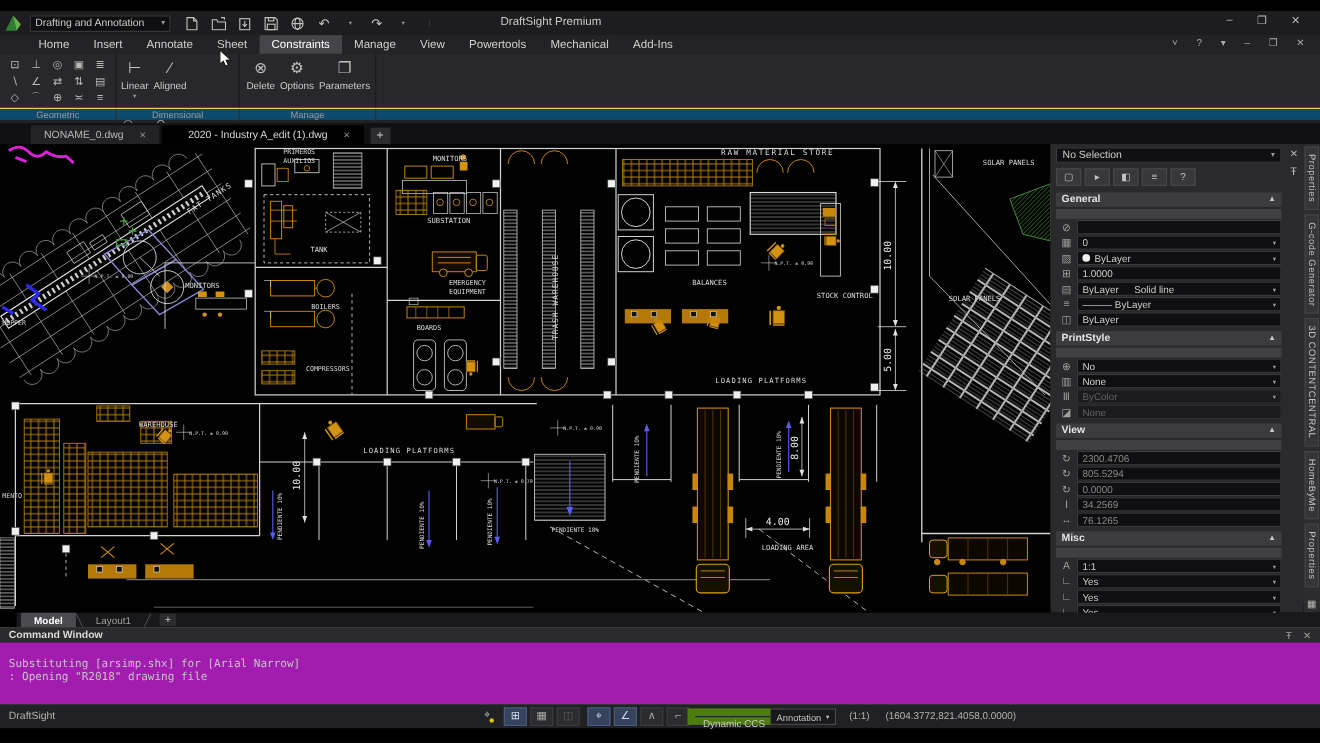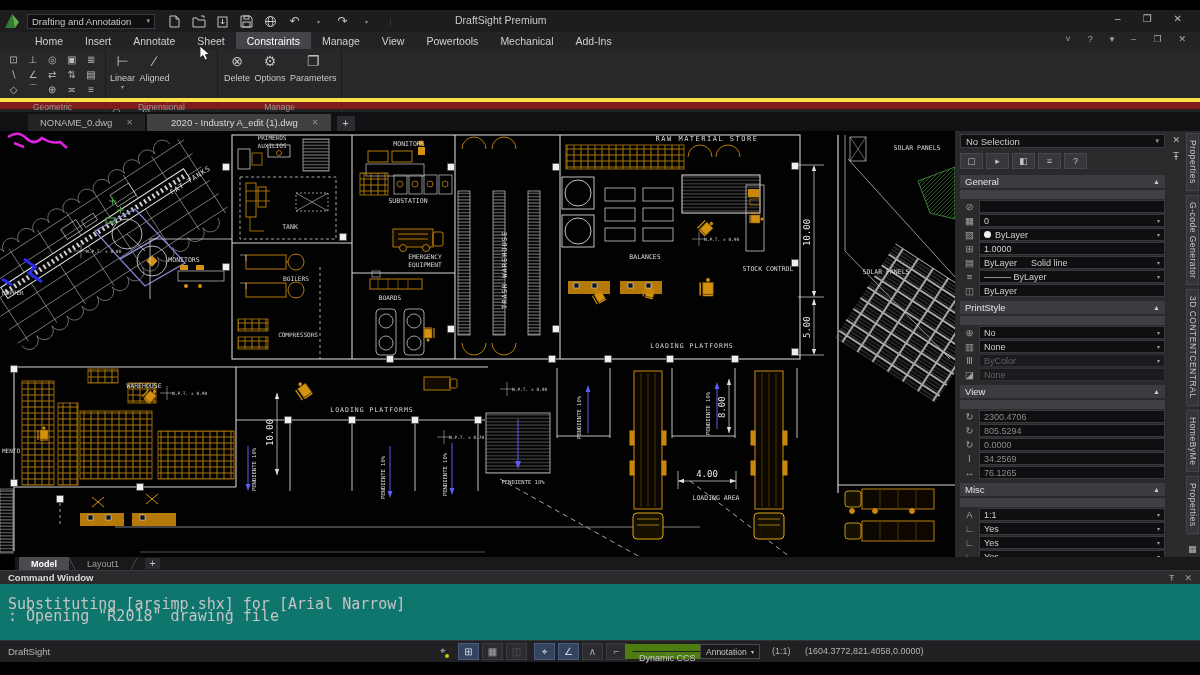--- a/index.html
+++ b/index.html
@@ -34,31 +34,31 @@
   .icgrid { display:grid; grid-template-columns:repeat(5,1fr); gap:1px 4px; padding:3px 6px; }
   .icgrid span { width:15px; height:14px; color:#b9b9b9; font-size:10px; display:flex;
     align-items:center; justify-content:center; }
   .bigbtn { display:inline-flex; flex-direction:column; align-items:center; justify-content:flex-start;
     color:#c9c9c9; font-size:9px; padding-top:4px; height:52px; vertical-align:top; }
   .bigbtn .bic { font-size:14px; color:#c0c0c0; height:20px; }
   .bigbtn .bcar { font-size:6px; color:#9a9a9a; }
   .dimsmall { display:inline-grid; grid-template-columns:repeat(3,1fr); gap:2px 5px; padding-top:5px;
     vertical-align:top; margin-left:6px; }
   .dimsmall span { color:#b4b4b4; font-size:10px; }
-  #grouplabels { position:absolute; left:0; top:88px; width:1200px; height:11px; background:#7f1d1d;
-    border-top:4px solid #fde047; }
+  #grouplabels { position:absolute; left:0; top:88px; width:1200px; height:11px; background:#0c4a6e;
+    border-top:1px solid #fde047; }
   .glabel { position:absolute; top:0; height:11px; color:#9a9a9a; font-size:8.5px; text-align:center;
     border-right:1px solid #2e2e31; line-height:11px; }
 
   
   #doctabs { position:absolute; left:0; top:102px; width:1200px; height:19px; background:#111113;
     display:flex; align-items:flex-end; padding-left:28px; }
   .dtab { height:17px; display:flex; align-items:center; gap:14px; padding:0 12px; font-size:9.5px;
     color:#b9b9b9; background:#232326; margin-right:2px; }
-  .dtab.active { background:#404040; color:#d9d9d9;padding-left:24px; }
+  .dtab.active { background:#000000; color:#d9d9d9;padding-left:24px; }
   .dtab .x { color:#8f8f8f; font-size:8px; }
   .addtab { width:18px; height:15px; background:#2c2c30; color:#c9c9c9; text-align:center;
     line-height:15px; font-size:11px; margin-left:4px; }
 
   
   #main { position:absolute; left:0; top:121px; width:1200px; height:426px; }
   #canvas { position:absolute; left:0; top:0; width:955px; height:426px; background:#020202; }
   #canvas svg { font-family:"DejaVu Sans Mono", monospace; }
 
   
@@ -66,21 +66,21 @@
     padding:3px 20px 0 5px; }
   .selrow { display:flex; align-items:center; height:14px; background:#101012; border:1px solid #3a3a3e;
     color:#cfcfcf; font-size:9.5px; padding:0 5px; }
   .selrow .car { margin-left:auto; font-size:7px; color:#9a9a9a; }
   #propclose { position:absolute; right:5px; top:4px; color:#b9b9b9; font-size:9px; }
   #proppin { position:absolute; right:6px; top:20px; color:#b9b9b9; font-size:10px; }
   .ptools { display:flex; gap:3px; margin:5px 0 6px 0; }
   .ptools span { width:23px; height:16px; background:#38383c; border:1px solid #48484c; color:#c4c4c4;
     font-size:9px; display:flex; align-items:center; justify-content:center; }
   .psec { height:13px; background:#3c3c40; display:flex; align-items:center; padding:0 5px;
-    color:#e4e4e4; font-size:9.5px; font-weight:normal; margin-top:4px; }
+    color:#e4e4e4; font-size:9.5px; font-weight:bold; margin-top:4px; }
   .psec .car { margin-left:auto; font-size:7px; color:#c9c9c9; }
   .psecgap { height:9px; background:#404044; margin:2px 0 1px 0; }
   .prow { display:flex; align-items:center; margin:1px 0; }
   .picon { width:19px; color:#9f9f9f; font-size:9.5px; text-align:center; flex:none; }
   .pfield { flex:1; height:13px; background:#0f0f11; border:1px solid #3a3a3e; display:flex;
     align-items:center; padding:0 4px; color:#cfcfcf; font-size:9px; overflow:hidden; white-space:nowrap; }
   .pfield .car { margin-left:auto; font-size:6px; color:#9a9a9a; }
   .pfield .sw { width:7px; height:7px; border-radius:50%; background:#f0f0f0; margin-right:4px; flex:none; }
   .pfield .v2 { margin-left:14px; }
   .pfield.ro { color:#8a8a8a; }
@@ -101,22 +101,22 @@
   .stab.inactive { color:#9f9f9f; }
   .ssep { color:#555; font-size:10px; }
   #sheetadd { width:15px; height:11px; background:#2c2c30; color:#c9c9c9; font-size:10px;
     text-align:center; line-height:11px; margin-left:8px; }
 
   
   #cmdheader { position:absolute; left:0; top:560px; width:1200px; height:14px; background:#2b2b2e;
     display:flex; align-items:center; padding:0 8px; color:#dcdcdc; font-size:9.5px; font-weight:bold;
     border-top:1px solid #3a3a3e; }
   #cmdheader .hic { margin-left:auto; display:flex; gap:10px; color:#9f9f9f; font-weight:normal; font-size:9px; }
-  #cmdbody { position:absolute; left:0; top:574px; width:1200px; height:56px; background:#0f766e;
-    color:#c4c4c4; font-size:15px; font-family:"DejaVu Sans Mono", monospace; padding:14px 0 0 8px; }
+  #cmdbody { position:absolute; left:0; top:574px; width:1200px; height:56px; background:#a21caf;
+    color:#c4c4c4; font-size:10px; font-family:"DejaVu Sans Mono", monospace; padding:14px 0 0 8px; }
   #cmdbody div { line-height:12px; }
 
   
   #statusbar { position:absolute; left:0; top:630px; width:1200px; height:22px; background:#212124;
     border-top:1px solid #333338; }
   #sbname { position:absolute; left:8px; top:5px; color:#b4b4b4; font-size:9.5px; }
   #sbtarget { position:absolute; left:440px; top:4px; color:#b9b9b9; font-size:10px; }
   #sbtarget .dot { position:absolute; right:-3px; bottom:-1px; width:4px; height:4px; border-radius:50%;
     background:#d8c400; }
   .sbtn { position:absolute; top:2px; width:21px; height:17px; background:#2c2c30; border:1px solid #3c3c40;

